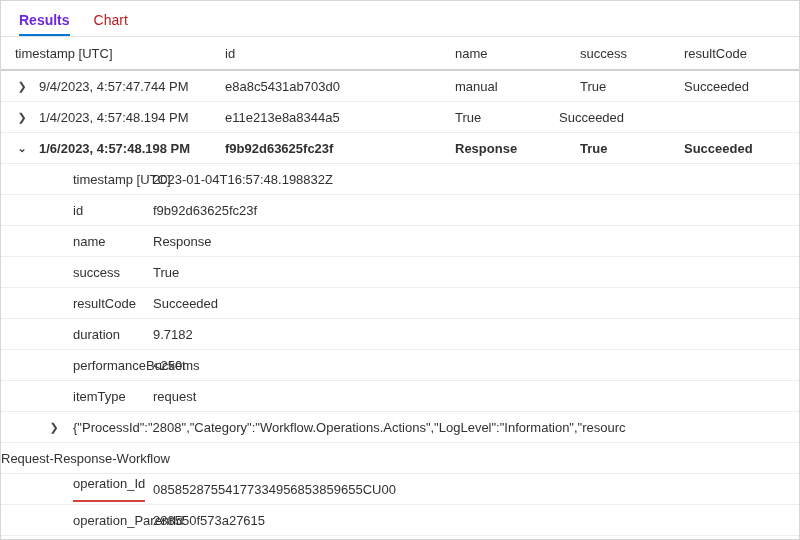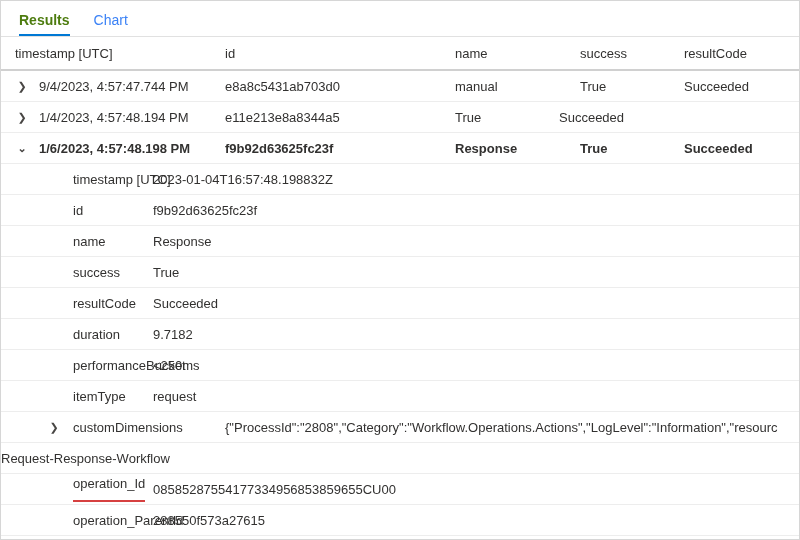--- a/index.html
+++ b/index.html
@@ -21,26 +21,26 @@
     display: flex;
     align-items: flex-end;
     gap: 24px;
     padding: 8px 18px 0 18px;
     border-bottom: 1px solid #e1e1e1;
     height: 36px;
   }
   .tab {
     font-size: 14px;
     padding-bottom: 6px;
-    color: #3b82f6;
+    color: #b91c1c;
     cursor: pointer;
     border-bottom: 2px solid transparent;
   }
   .tab.active {
-    color: #4d7c0f;
+    color: #6d28d9;
     font-weight: 600;
     border-bottom: 2px solid #0078d4;
   }
   .grid-header {
     display: flex;
     align-items: center;
     height: 34px;
     border-bottom: 2px solid #d0d0d0;
     font-size: 13px;
     color: #323130;
@@ -174,21 +174,20 @@
         <div class="detail">
           <span class="key">performanceBucket</span>
           <span class="val">&lt;250ms</span>
         </div>
         <div class="detail">
           <span class="key">itemType</span>
           <span class="val">request</span>
         </div>
         <div class="detail with-chev">
           <span class="sub-chev">❯</span>
-          <span class="key">customDimensions</span>
           <span class="val">{"ProcessId":"2808","Category":"Workflow.Operations.Actions","LogLevel":"Information","resourc</span>
         </div>
         <div class="detail">
           <span class="val">Request-Response-Workflow</span>
         </div>
         <div class="detail">
           <span class="key"><span class="underline-red">operation_Id</span></span>
           <span class="val">08585287554177334956853859655CU00</span>
         </div>
         <div class="detail">

